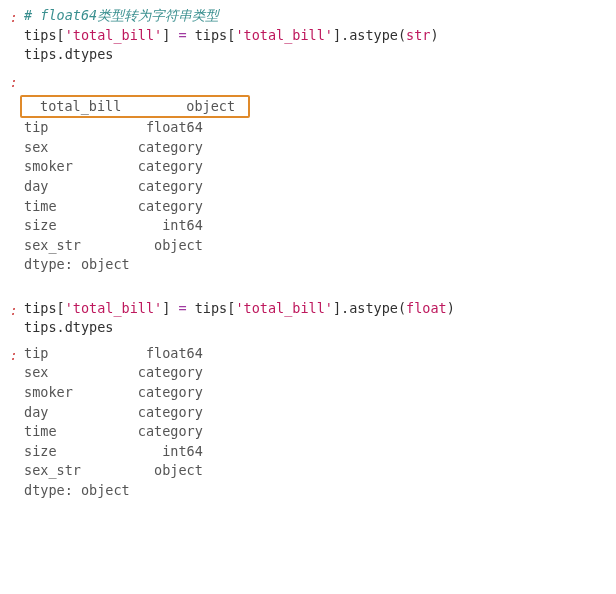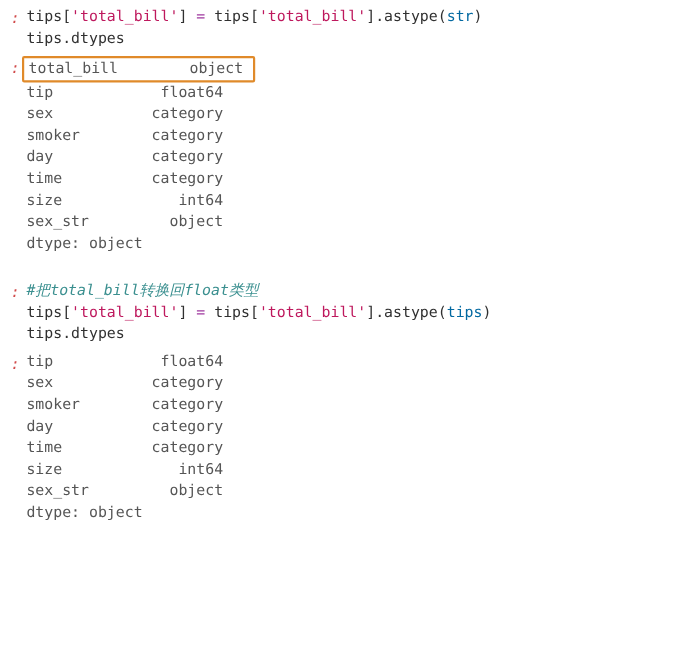--- a/index.html
+++ b/index.html
@@ -38,47 +38,49 @@
     margin: 0;
     font: inherit;
     white-space: pre;
   }
   pre.code {
     color: #303030;
   }
   .c-comment { color: #3a8f8f; font-style: italic; }
   .c-op      { color: #a03aa0; }
   .c-str     { color: #be185d; }
-  .c-builtin { color: #0369a1; }
+  .c-builtin { color: #be185d; }
   pre.output {
     color: #555555;
   }
   .highlight-box {
     position: relative;
     border: 2px solid #e08a2a;
     border-radius: 2px;
     margin-left: -4px;
-    padding: 0 4px;
-    width: 212px;
+    padding: 0 18px;
+    width: 230px;
     box-sizing: border-box;
+    margin-top: 24px;
   }
   .highlight-box pre.output {
     display: inline;
   }
   .cell + .cell { margin-top: 2px; }
   .group-gap { height: 18px; }
 </style>
 </head>
 <body>
 
 <div class="page">
 
   <div class="cell">
     <div class="prompt">:</div>
     <div class="content">
+      <pre class="code"><span class="c-comment"># float64类型转为字符串类型</span></pre>
       <pre class="code"><span>tips[</span><span class="c-str">'total_bill'</span><span>] </span><span class="c-op">=</span><span> tips[</span><span class="c-str">'total_bill'</span><span>].astype(</span><span class="c-builtin">str</span><span>)</span></pre>
       <pre class="code"><span>tips.dtypes</span></pre>
     </div>
   </div>
 
   <div class="cell">
     <div class="prompt">:</div>
     <div class="content">
       <div class="highlight-box">
         <pre class="output"><span>total_bill</span>        <span>object</span></pre>
@@ -92,22 +94,21 @@
 sex_str         object</pre>
       <pre class="output">dtype: object</pre>
     </div>
   </div>
 
   <div class="group-gap"></div>
 
   <div class="cell">
     <div class="prompt">:</div>
     <div class="content">
-      <pre class="code"><span class="c-comment">#把total_bill转换回float类型</span></pre>
-      <pre class="code"><span>tips[</span><span class="c-str">'total_bill'</span><span>] </span><span class="c-op">=</span><span> tips[</span><span class="c-str">'total_bill'</span><span>].astype(</span><span class="c-builtin">tips</span><span>)</span></pre>
+      <pre class="code"><span>tips[</span><span class="c-str">'total_bill'</span><span>] </span><span class="c-op">=</span><span> tips[</span><span class="c-str">'total_bill'</span><span>].astype(</span><span class="c-builtin">float</span><span>)</span></pre>
       <pre class="code"><span>tips.dtypes</span></pre>
     </div>
   </div>
 
   <div class="cell">
     <div class="prompt">:</div>
     <div class="content">
       <pre class="output" id="rows-1">tip            float64
 sex           category
 smoker        category

